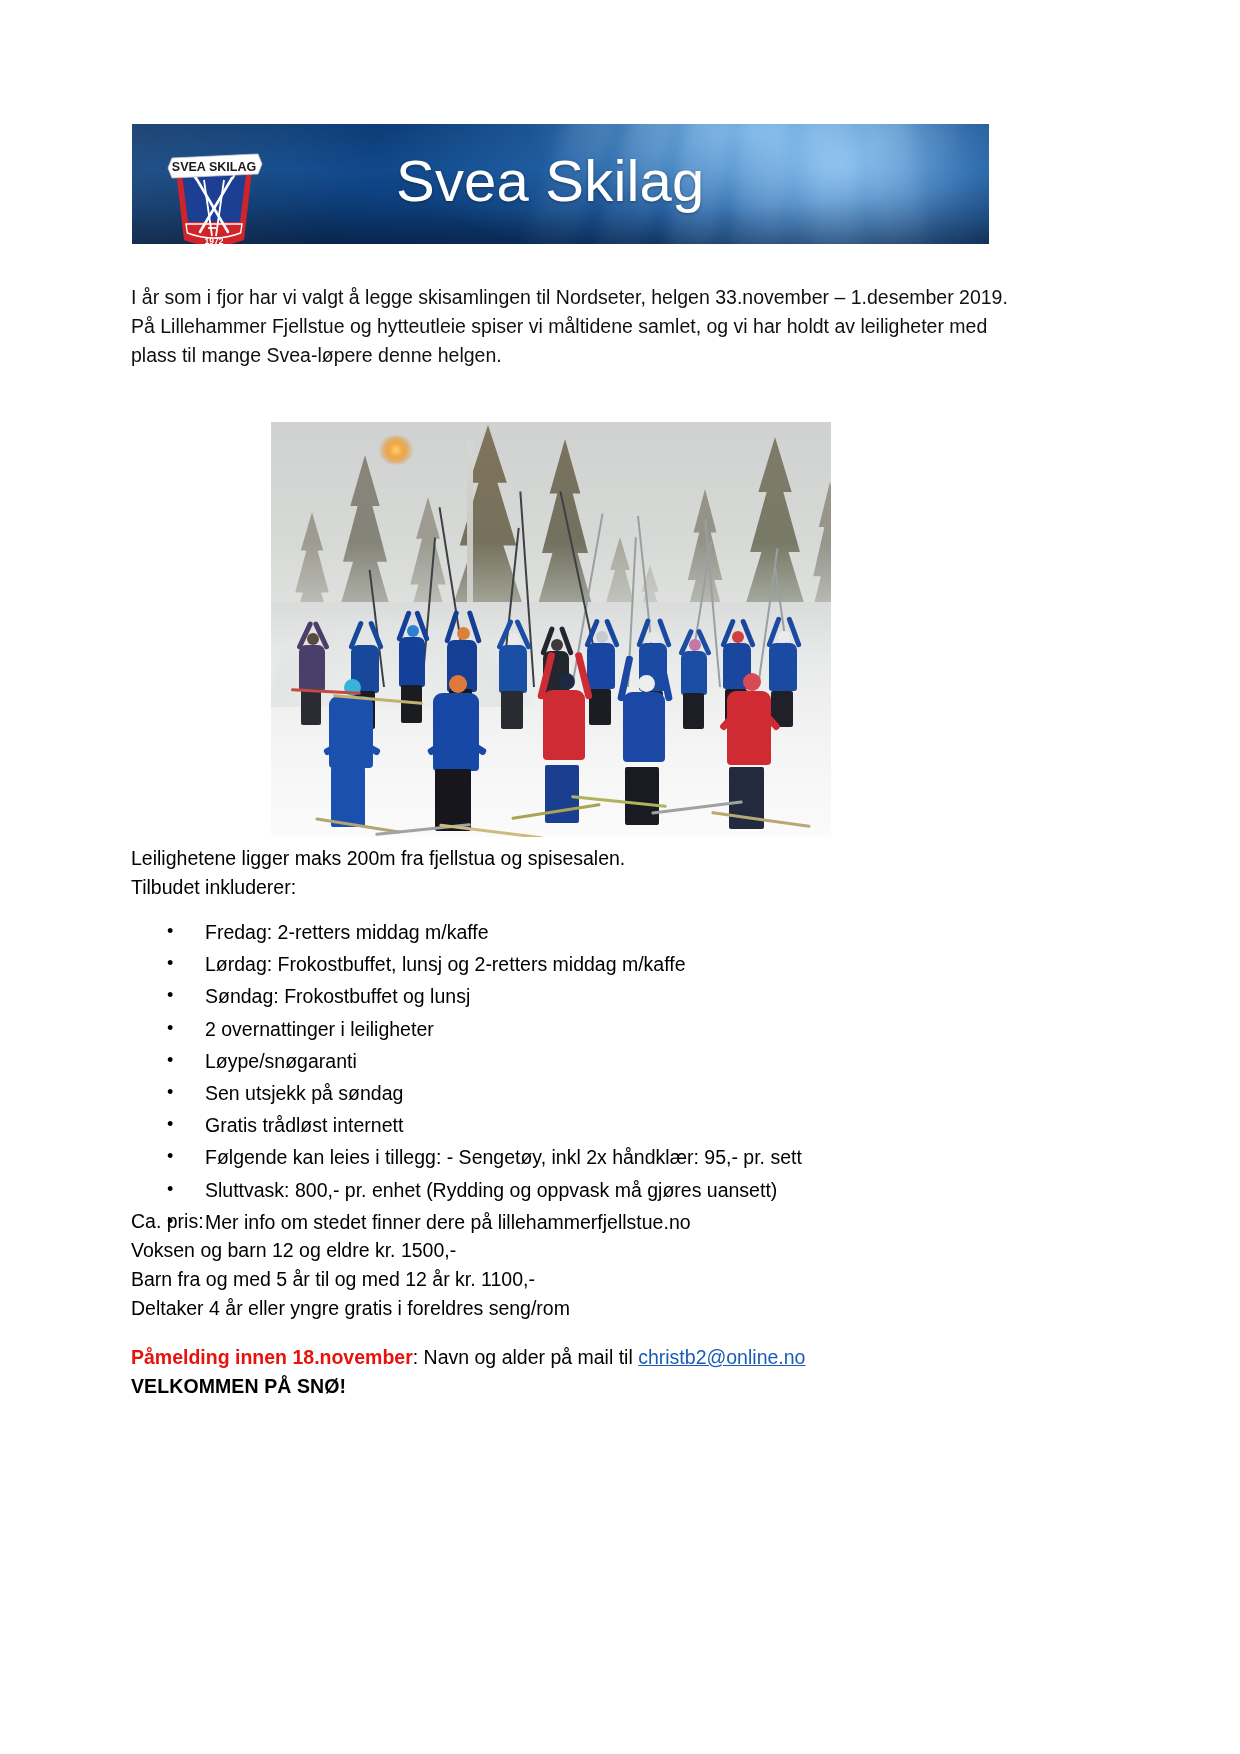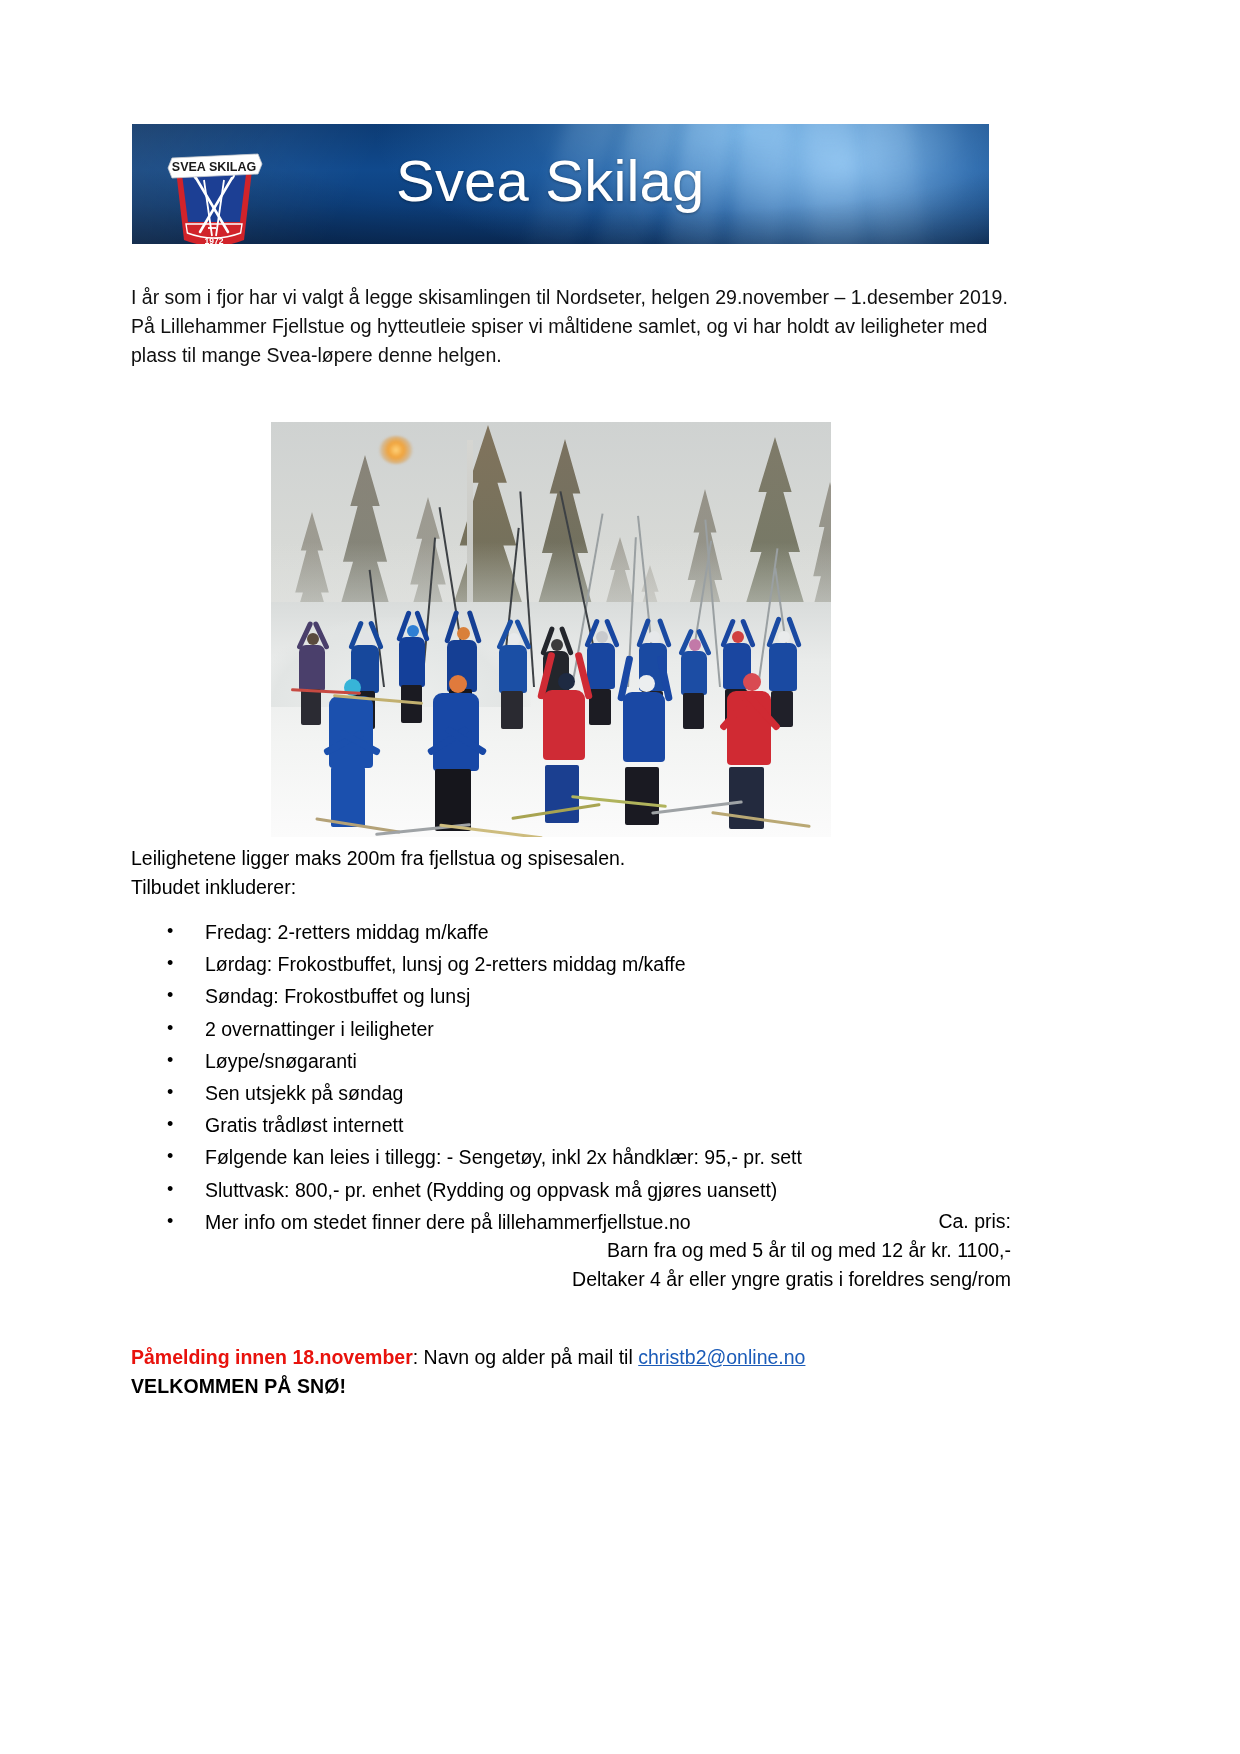--- a/index.html
+++ b/index.html
@@ -219,21 +219,21 @@
   }
 
   .prices {
     position: absolute;
     left: 131px;
     top: 1207px;
     width: 880px;
     font-size: 19.5px;
     line-height: 29px;
   }
-  .prices div { white-space: nowrap; text-align: right; }
+  .prices div { white-space: nowrap; }
 
   .signup {
     position: absolute;
     left: 131px;
     top: 1343px;
     width: 880px;
     font-size: 19.5px;
     line-height: 29px;
   }
   .signup .deadline {
@@ -290,21 +290,21 @@
 
         <path d="M10 24 L14 14 L100 10 L104 20 L100 30 L14 34 Z" fill="#ffffff" stroke="#c9ccd0" stroke-width="0.8"></path>
         <text x="56" y="27" font-family="'Liberation Sans', sans-serif" font-size="12.5" font-weight="bold" text-anchor="middle" fill="#1a1a1a">SVEA SKILAG</text>
         <text x="56" y="100" font-family="'Liberation Sans', sans-serif" font-size="8.5" font-weight="bold" text-anchor="middle" fill="#ffffff">1972</text>
       </svg>
     </div>
 
     <div class="banner-title">Svea Skilag</div>
   </div>
 
-  <div class="body-text p1">I år som i fjor har vi valgt å legge skisamlingen til Nordseter, helgen 29.november – 1.desember 2019. På Lillehammer Fjellstue og hytteutleie spiser vi måltidene samlet, og vi har holdt av leiligheter med plass til mange Svea-løpere denne helgen.</div>
+  <div class="body-text p1">I år som i fjor har vi valgt å legge skisamlingen til Nordseter, helgen 33.november – 1.desember 2019. På Lillehammer Fjellstue og hytteutleie spiser vi måltidene samlet, og vi har holdt av leiligheter med plass til mange Svea-løpere denne helgen.</div>
 
   <div class="photo-wrap">
     <div class="photo">
       <div class="sky"></div>
 
       <div class="tree t1"></div>
       <div class="tree t2"></div>
       <div class="tree t3"></div>
       <div class="tree t4"></div>
       <div class="tree t5"></div>
@@ -472,20 +472,21 @@
       <li>Sen utsjekk på søndag</li>
       <li>Gratis trådløst internett</li>
       <li>Følgende kan leies i tillegg: - Sengetøy, inkl 2x håndklær: 95,- pr. sett</li>
       <li>Sluttvask: 800,- pr. enhet (Rydding og oppvask må gjøres uansett)</li>
       <li>Mer info om stedet finner dere på lillehammerfjellstue.no</li>
     </ul>
   </div>
 
   <div class="prices">
     <div>Ca. pris:</div>
+    <div>Voksen og barn 12 og eldre kr. 1500,-</div>
     <div>Barn fra og med 5 år til og med 12 år kr. 1100,-</div>
     <div>Deltaker 4 år eller yngre gratis i foreldres seng/rom</div>
   </div>
 
   <div class="signup">
     <div>
       <span class="deadline">Påmelding innen 18.november</span><span>: Navn og alder på mail til </span><a class="mail" href="#">christb2@online.no</a>
     </div>
     <div class="welcome">VELKOMMEN PÅ SNØ!</div>
   </div>

